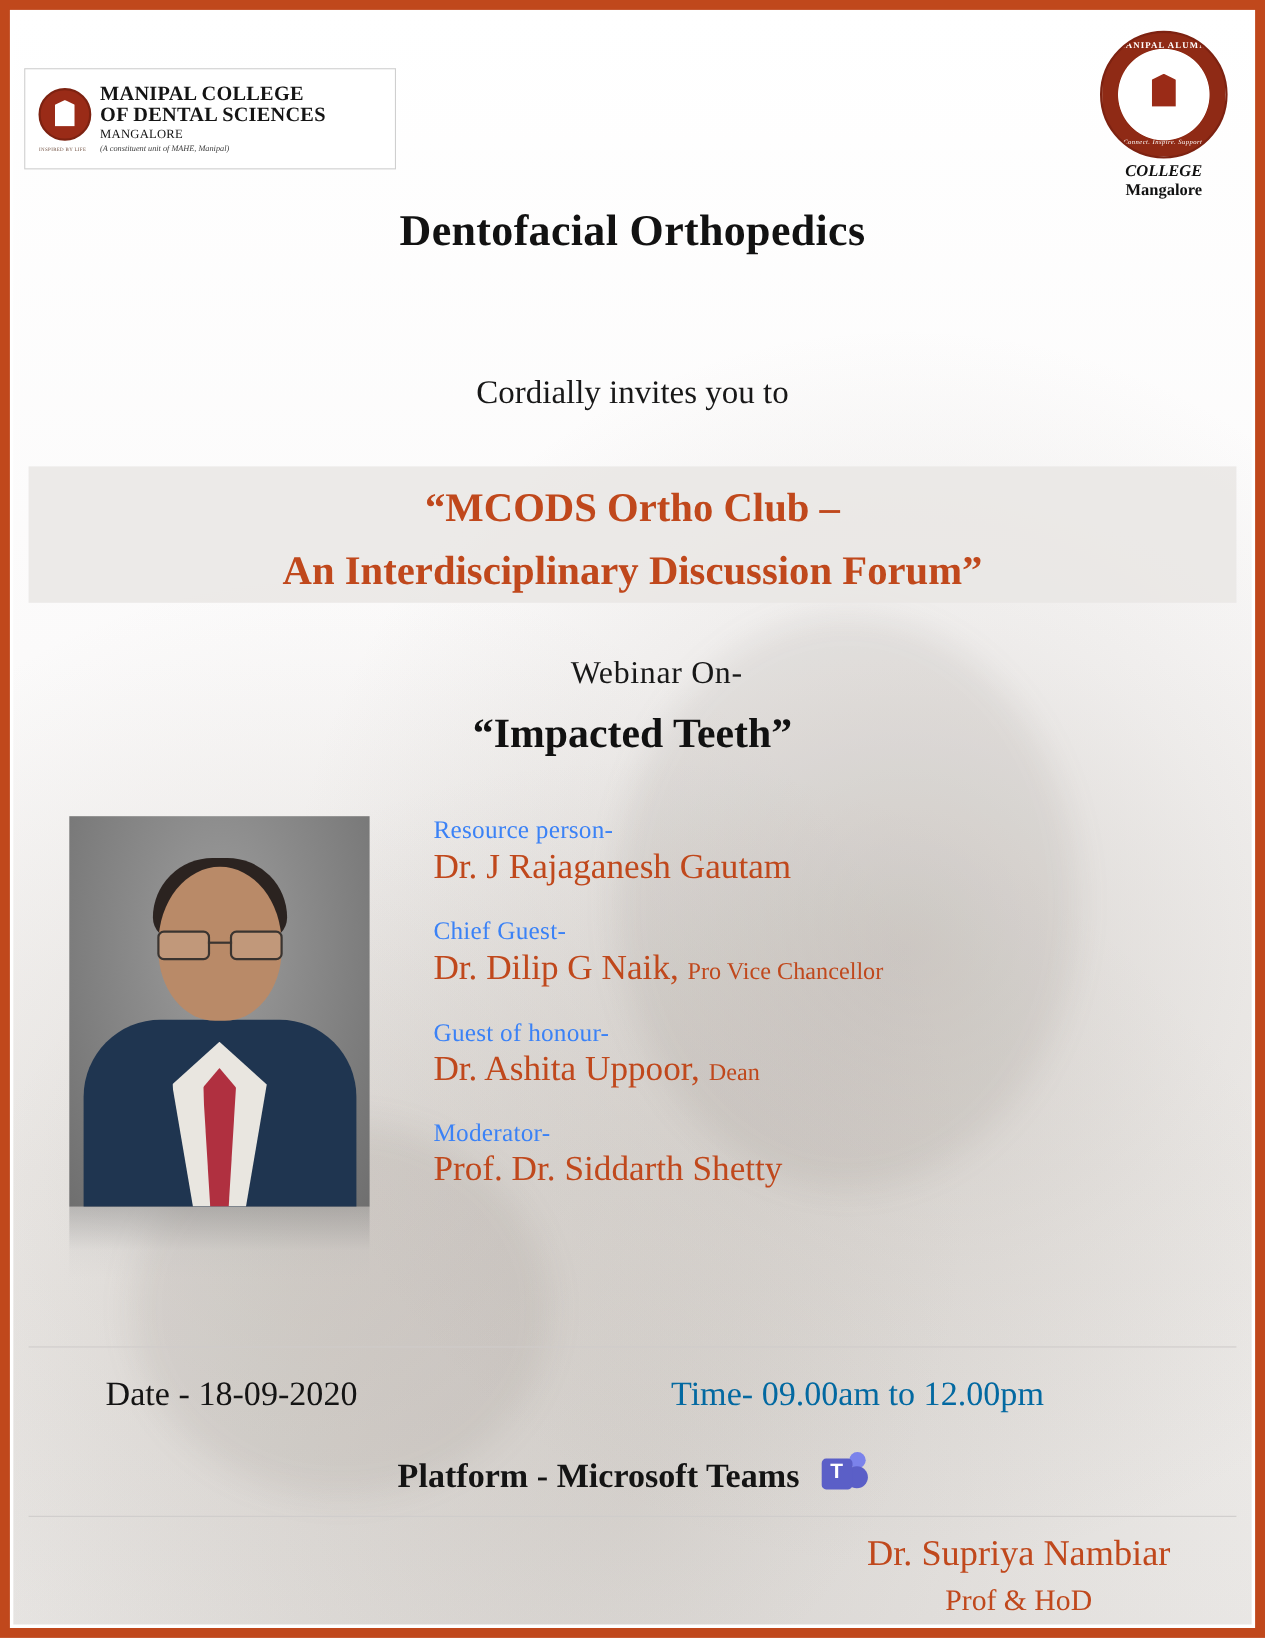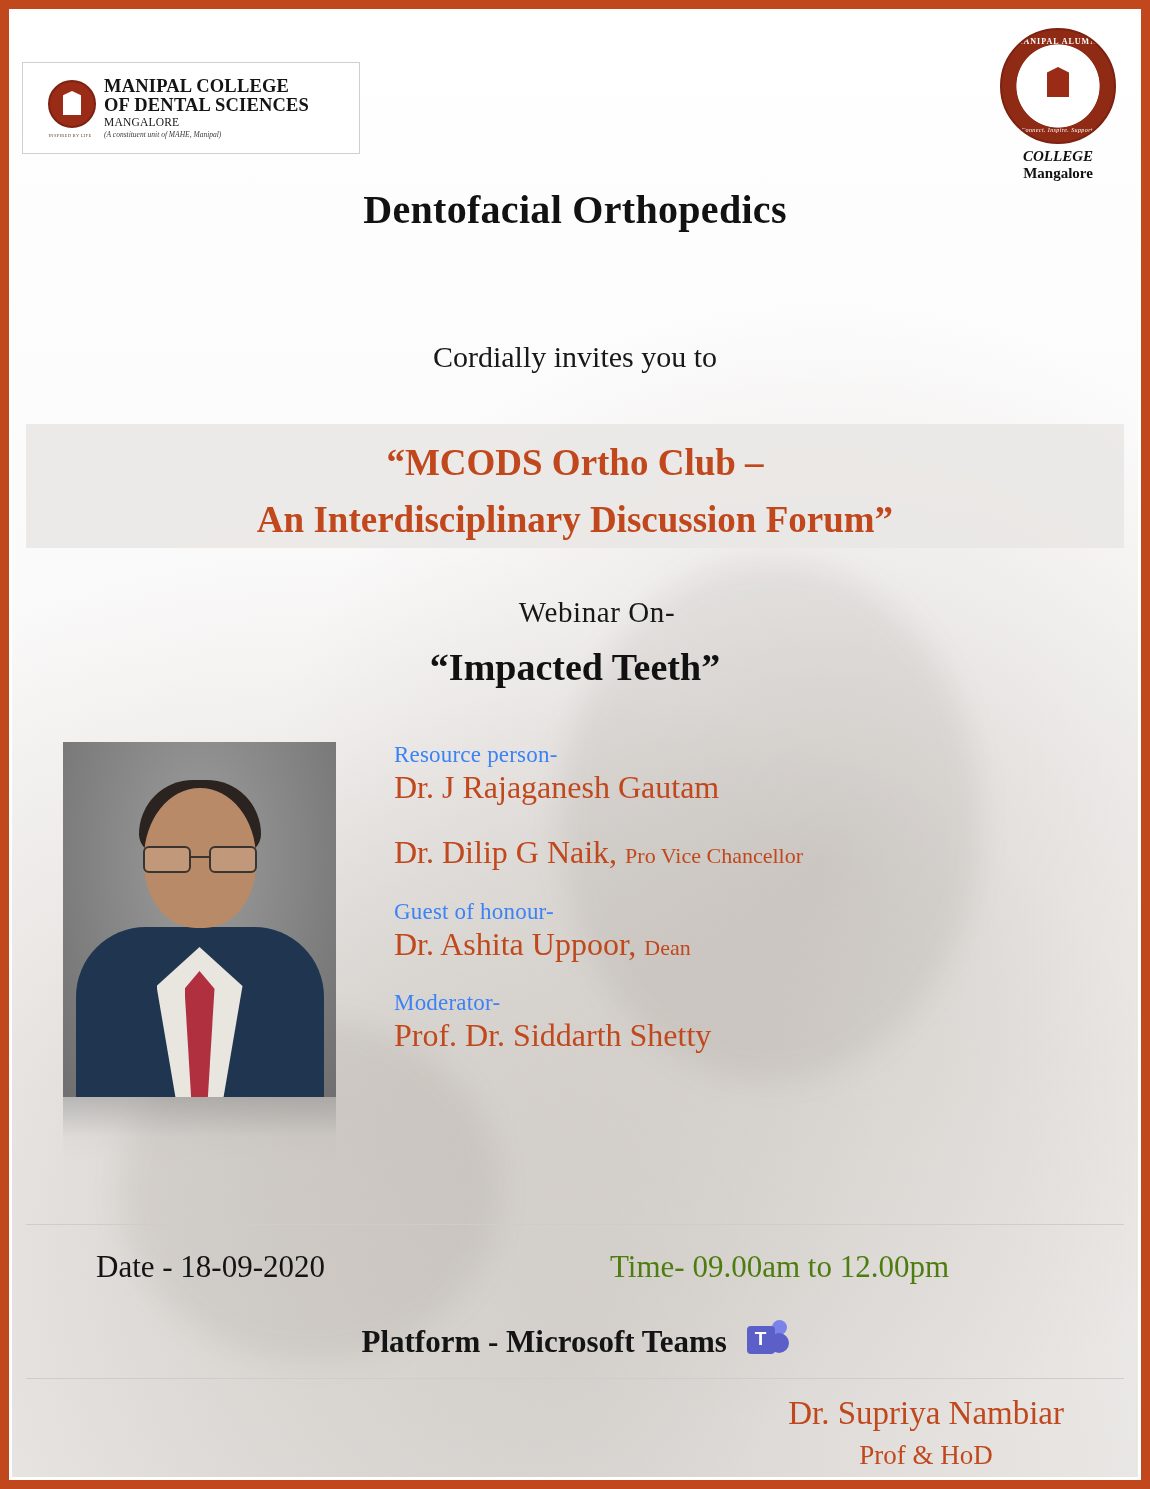--- a/index.html
+++ b/index.html
@@ -64,21 +64,21 @@
   .logo-left {
     position: absolute;
     left: 22px;
     top: 62px;
     width: 338px;
     height: 92px;
     background: #ffffff;
     border: 1px solid #cfcfcf;
     display: flex;
     align-items: center;
-    padding: 0 19px;
+    padding: 0 6px;
     box-sizing: border-box;
   }
   .logo-left .crest {
     width: 56px;
     height: 64px;
     flex: 0 0 56px;
     position: relative;
   }
   .crest-circle {
     position: absolute;
@@ -385,21 +385,21 @@
     left: 96px;
     top: 1249px;
     font-size: 31px;
     color: #141414;
   }
   .time-line {
     position: absolute;
     left: 610px;
     top: 1249px;
     font-size: 31px;
-    color: #4d7c0f;
+    color: #0369a1;
   }
   .platform-line {
     position: absolute;
     left: 0; right: 0;
     top: 1320px;
     text-align: center;
     font-size: 31px;
     color: #141414;
     font-weight: bold;
   }
@@ -535,20 +535,21 @@
 
       <div class="person">
         <div class="role">Resource person-</div>
         <div class="pname">
           <span>Dr. J Rajaganesh Gautam</span>
           <span class="desig"></span>
         </div>
       </div>
 
       <div class="person">
+        <div class="role">Chief Guest-</div>
         <div class="pname">
           <span>Dr. Dilip G Naik,</span>
           <span class="desig">Pro Vice Chancellor</span>
         </div>
       </div>
 
       <div class="person">
         <div class="role">Guest of honour-</div>
         <div class="pname">
           <span>Dr. Ashita Uppoor,</span>

